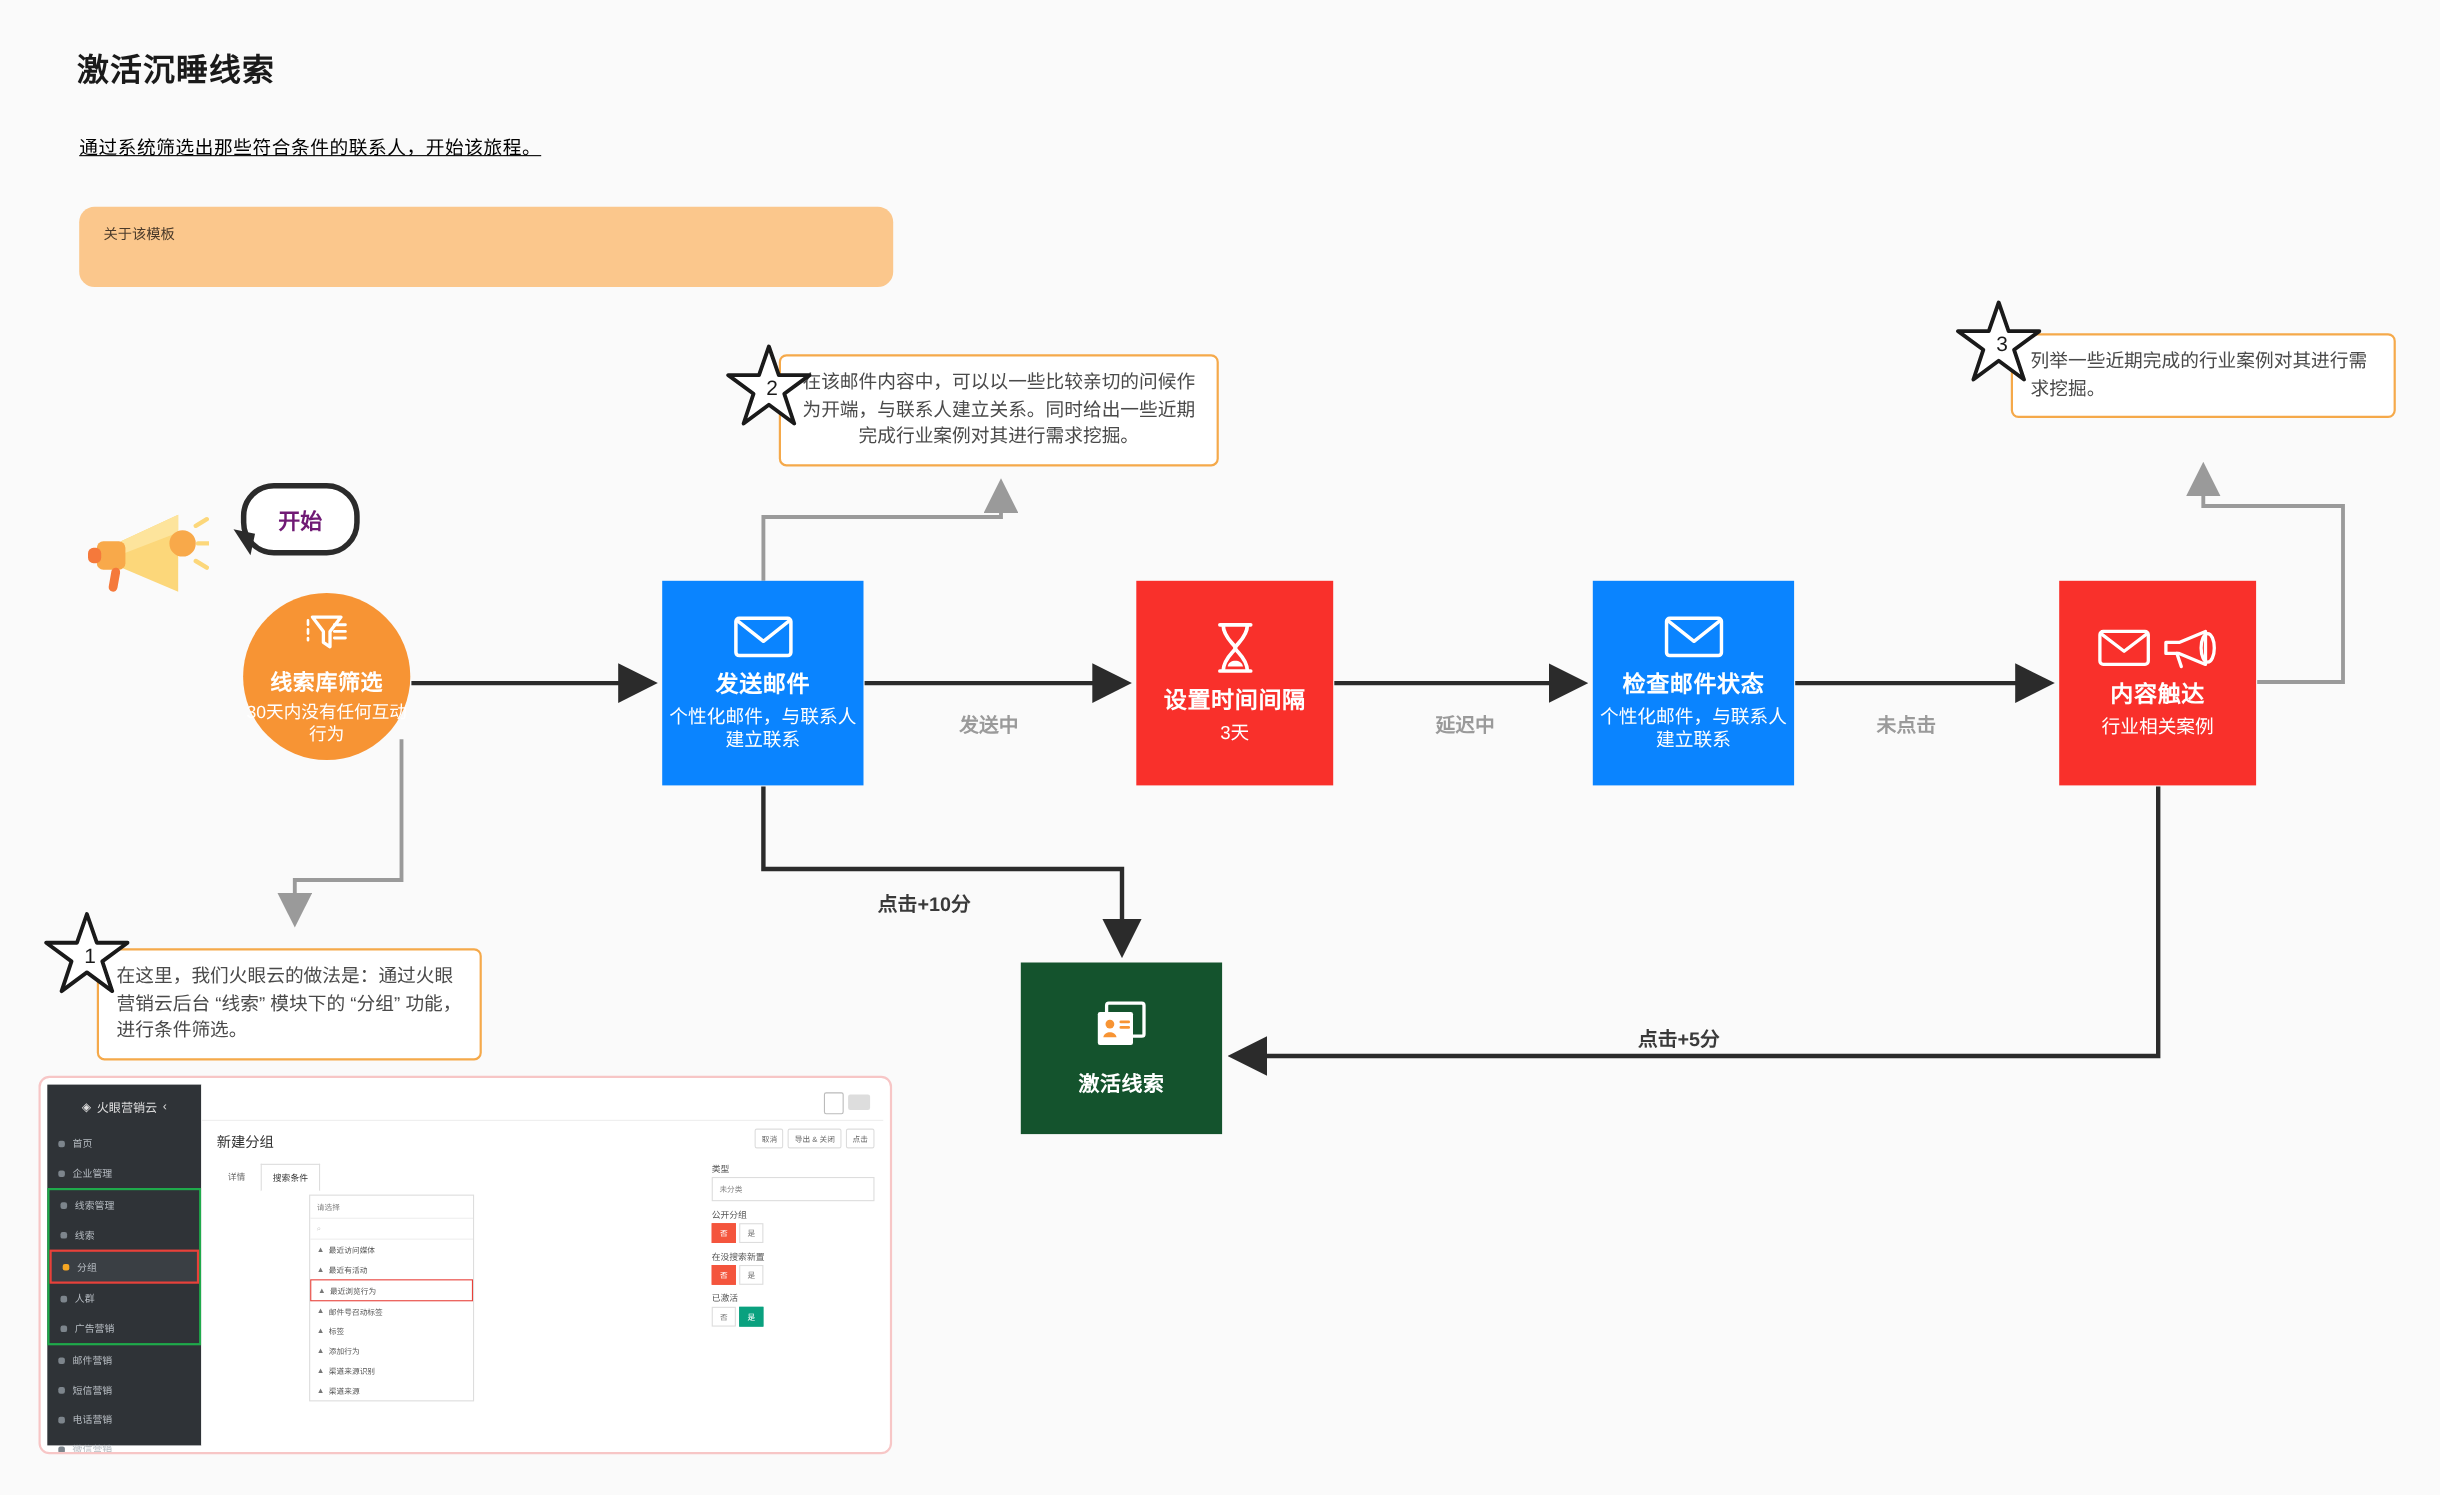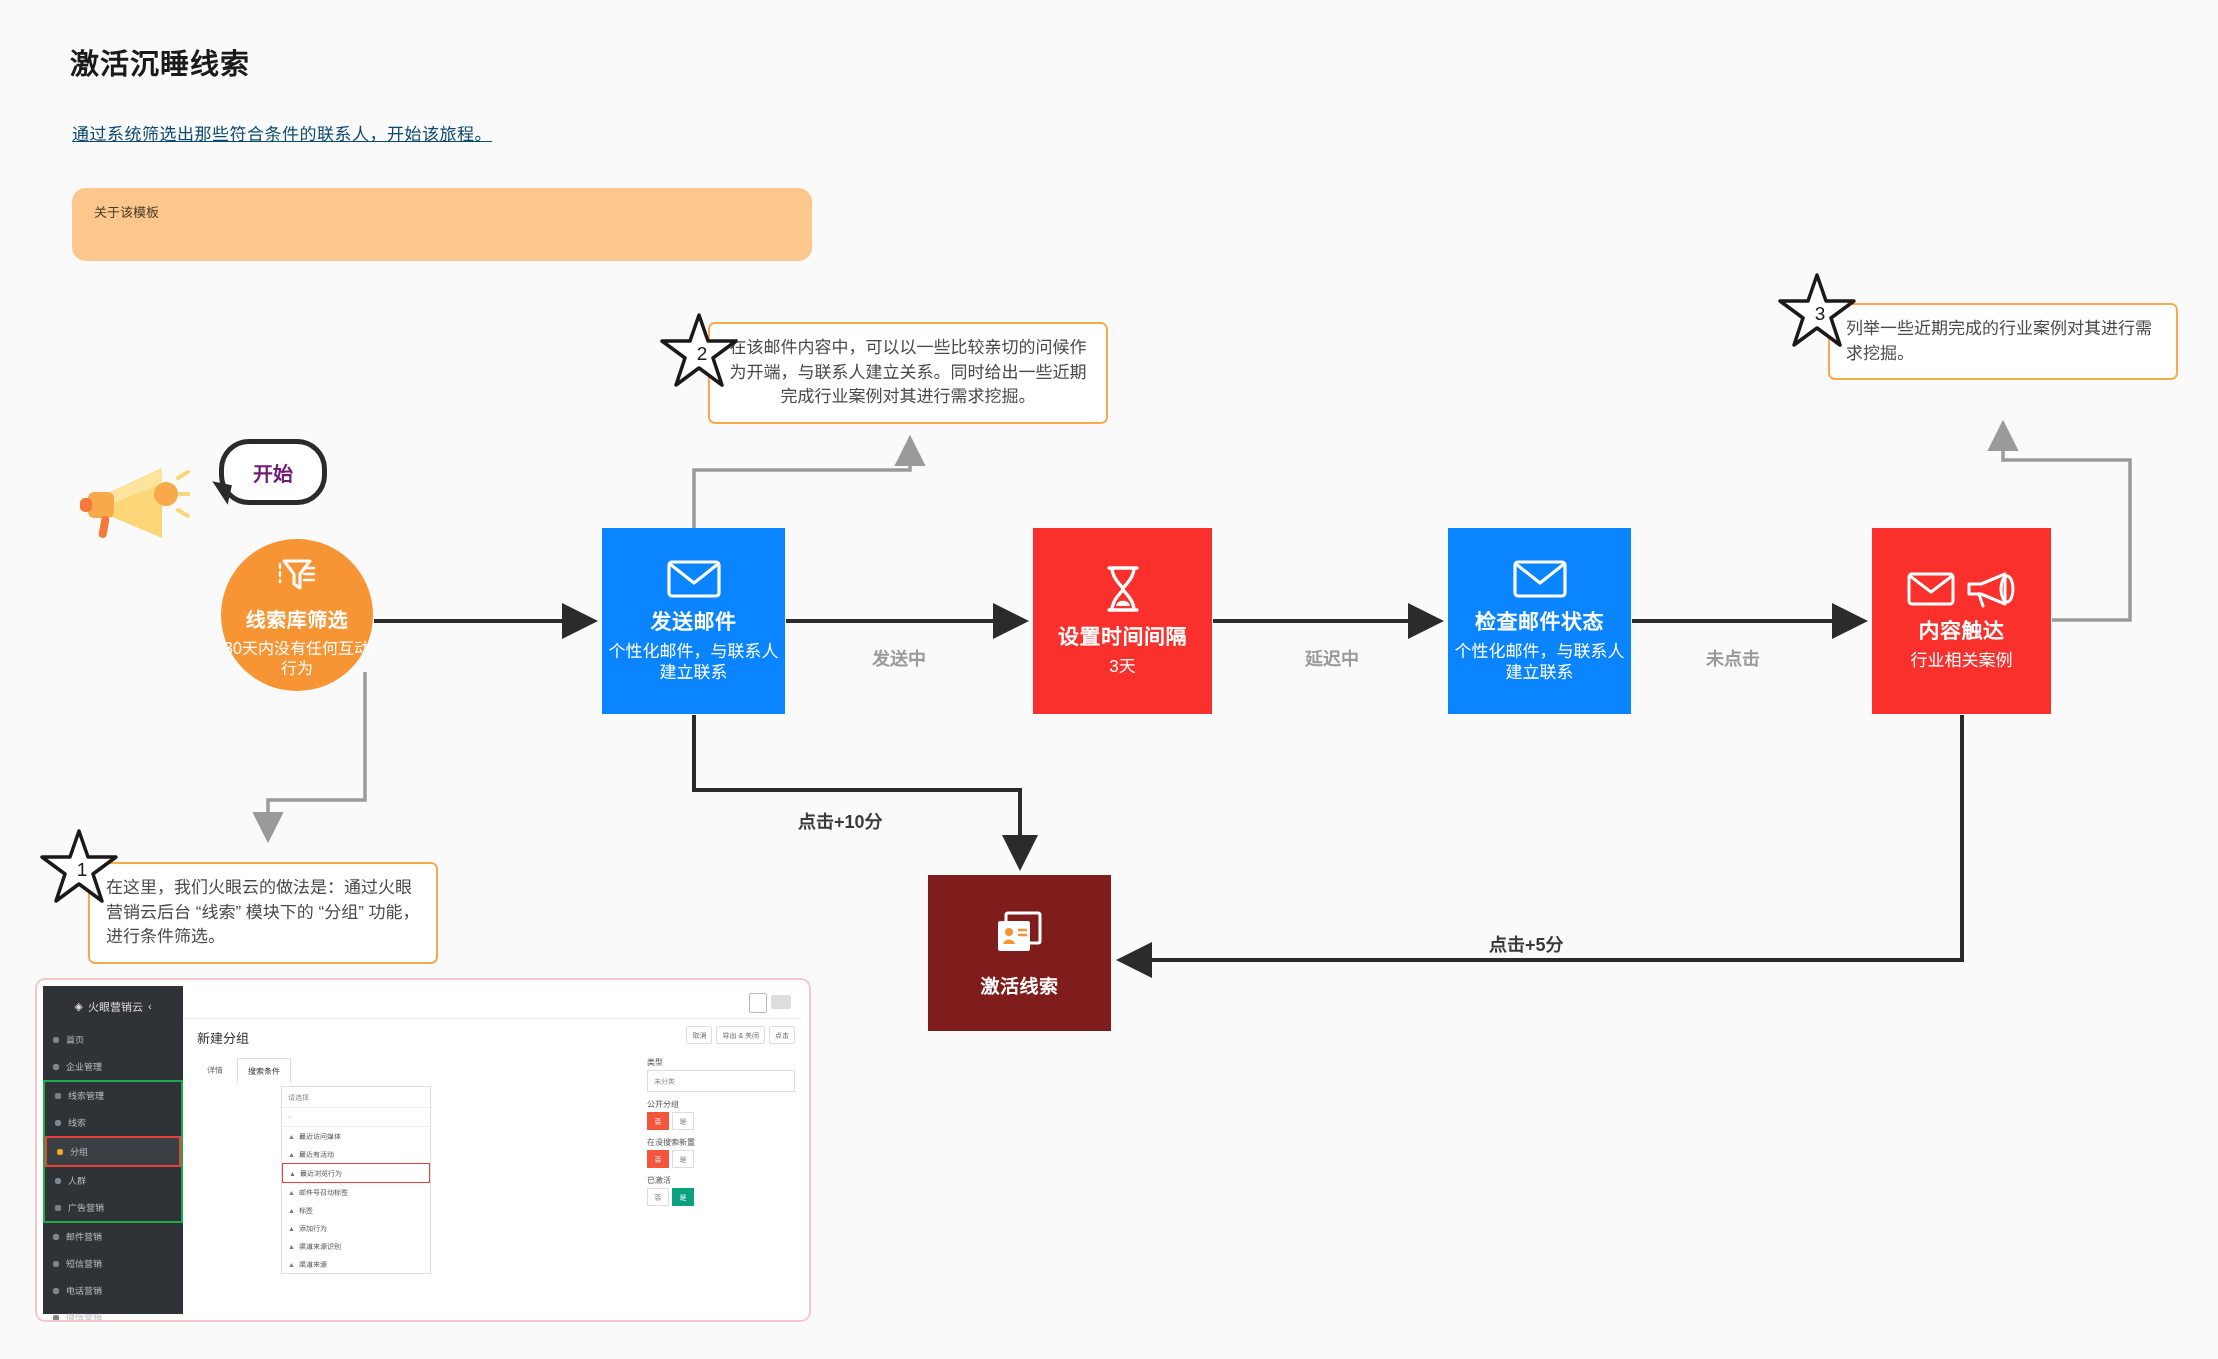--- a/index.html
+++ b/index.html
@@ -16,21 +16,21 @@
 
   
   #page-title{
     left:70px;top:40px;
     font-size:29px;font-weight:bold;color:#1a1a1a;
     letter-spacing:1px;
     font-family:Liberation Serif, serif;
   }
   #page-subtitle{
     left:72px;top:120px;
-    font-size:17px;color:#0c4a6e;
+    font-size:17px;color:#000000;
     text-decoration:underline;
     letter-spacing:.5px;
   }
 
   
   #about-box{
     left:72px;top:188px;width:740px;
     background:#fbc78c;
     border-radius:14px;
     padding:14px 22px 20px 22px;
@@ -83,21 +83,21 @@
     left:221px;top:539px;width:152px;height:152px;
     background:#f79434;border-radius:50%;
   }
   #node-filter .title{font-size:20px;}
   #node-filter .sub{font-size:16px;}
 
   #node-send   {left:602px; top:528px;width:183px;height:186px;background:#0a84ff;}
   #node-wait   {left:1033px;top:528px;width:179px;height:186px;background:#f9302b;}
   #node-check  {left:1448px;top:528px;width:183px;height:186px;background:#0a84ff;}
   #node-content{left:1872px;top:528px;width:179px;height:186px;background:#f9302b;}
-  #node-activate{left:928px;top:875px;width:183px;height:156px;background:#7f1d1d;}
+  #node-activate{left:928px;top:875px;width:183px;height:156px;background:#14532d;}
   #node-activate .title{font-size:19px;margin-top:8px;}
 
   
   #start-bubble{
     left:219px;top:439px;width:98px;height:56px;
     background:#fff;border:5px solid #2b2b2b;border-radius:30px;
     display:flex;align-items:center;justify-content:center;
     font-size:20px;font-weight:bold;color:#701a75;
   }
   #start-bubble .tail{

